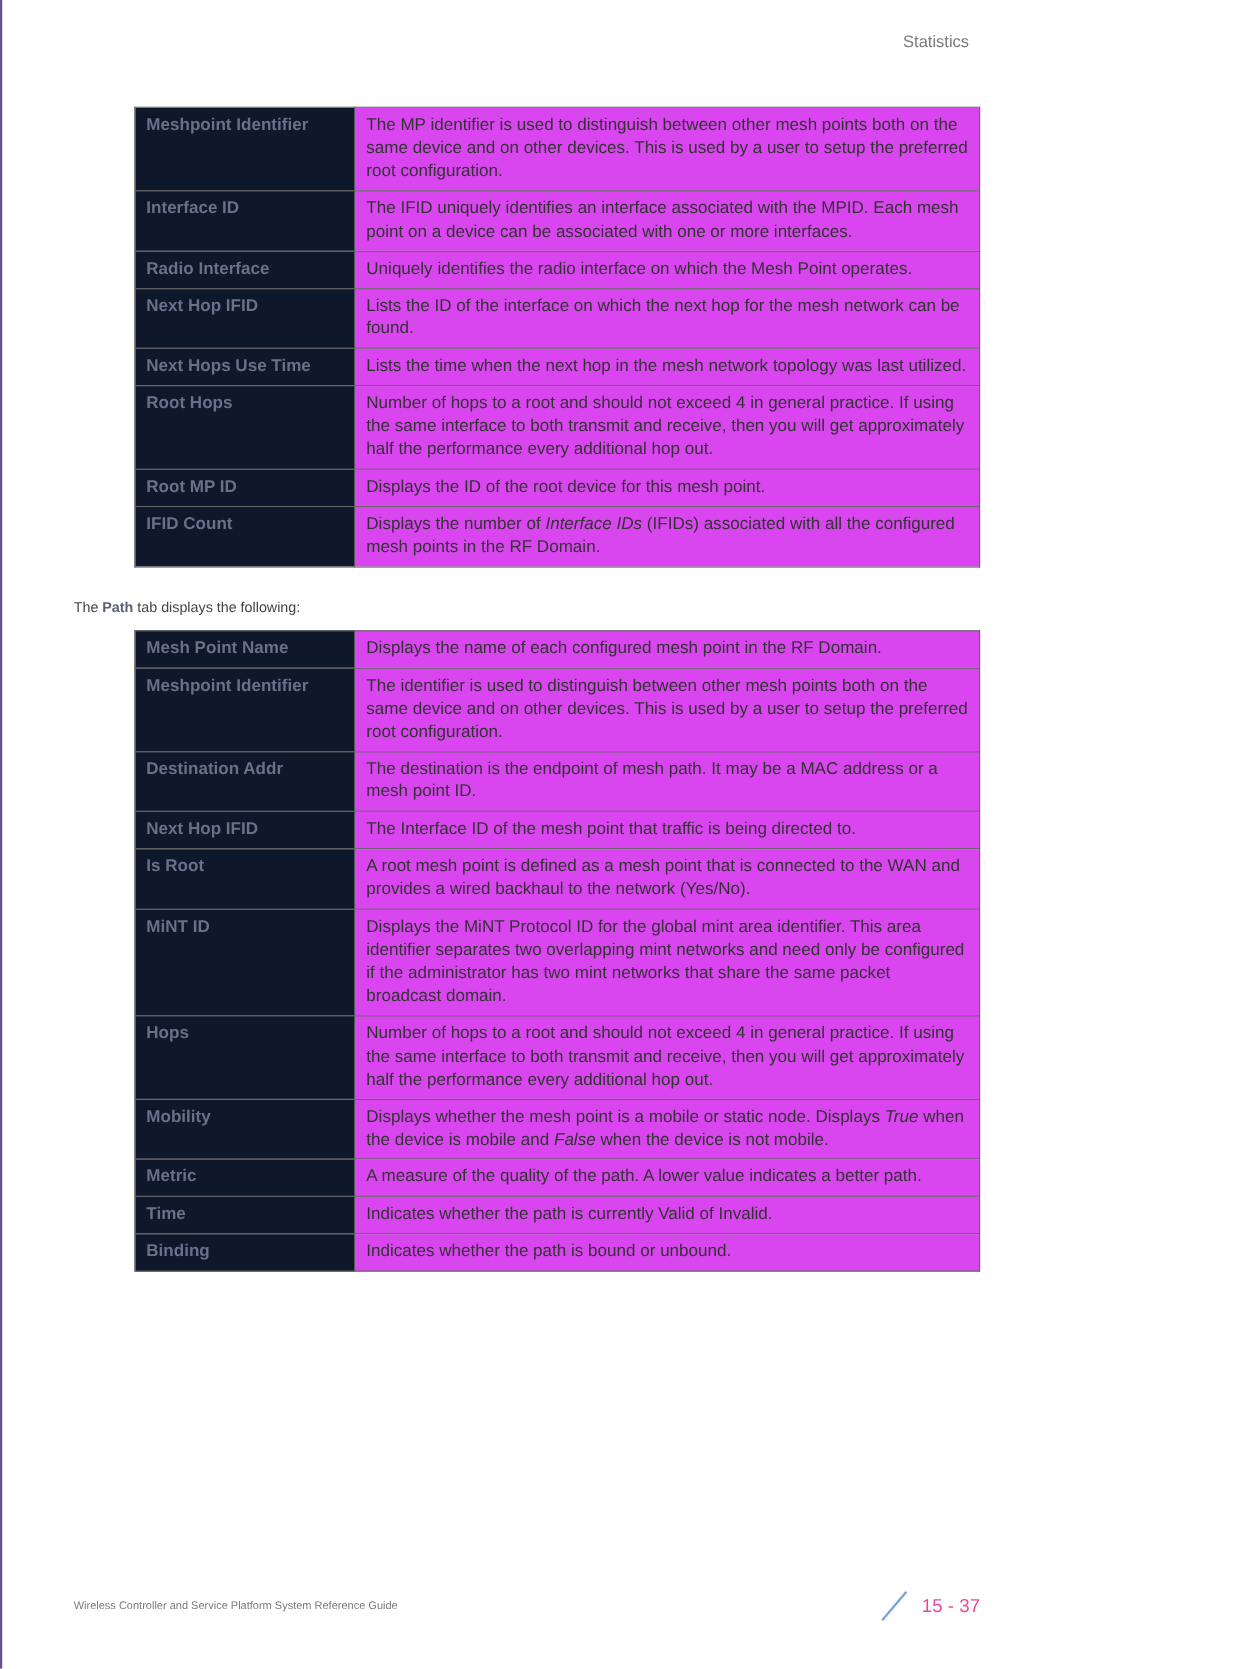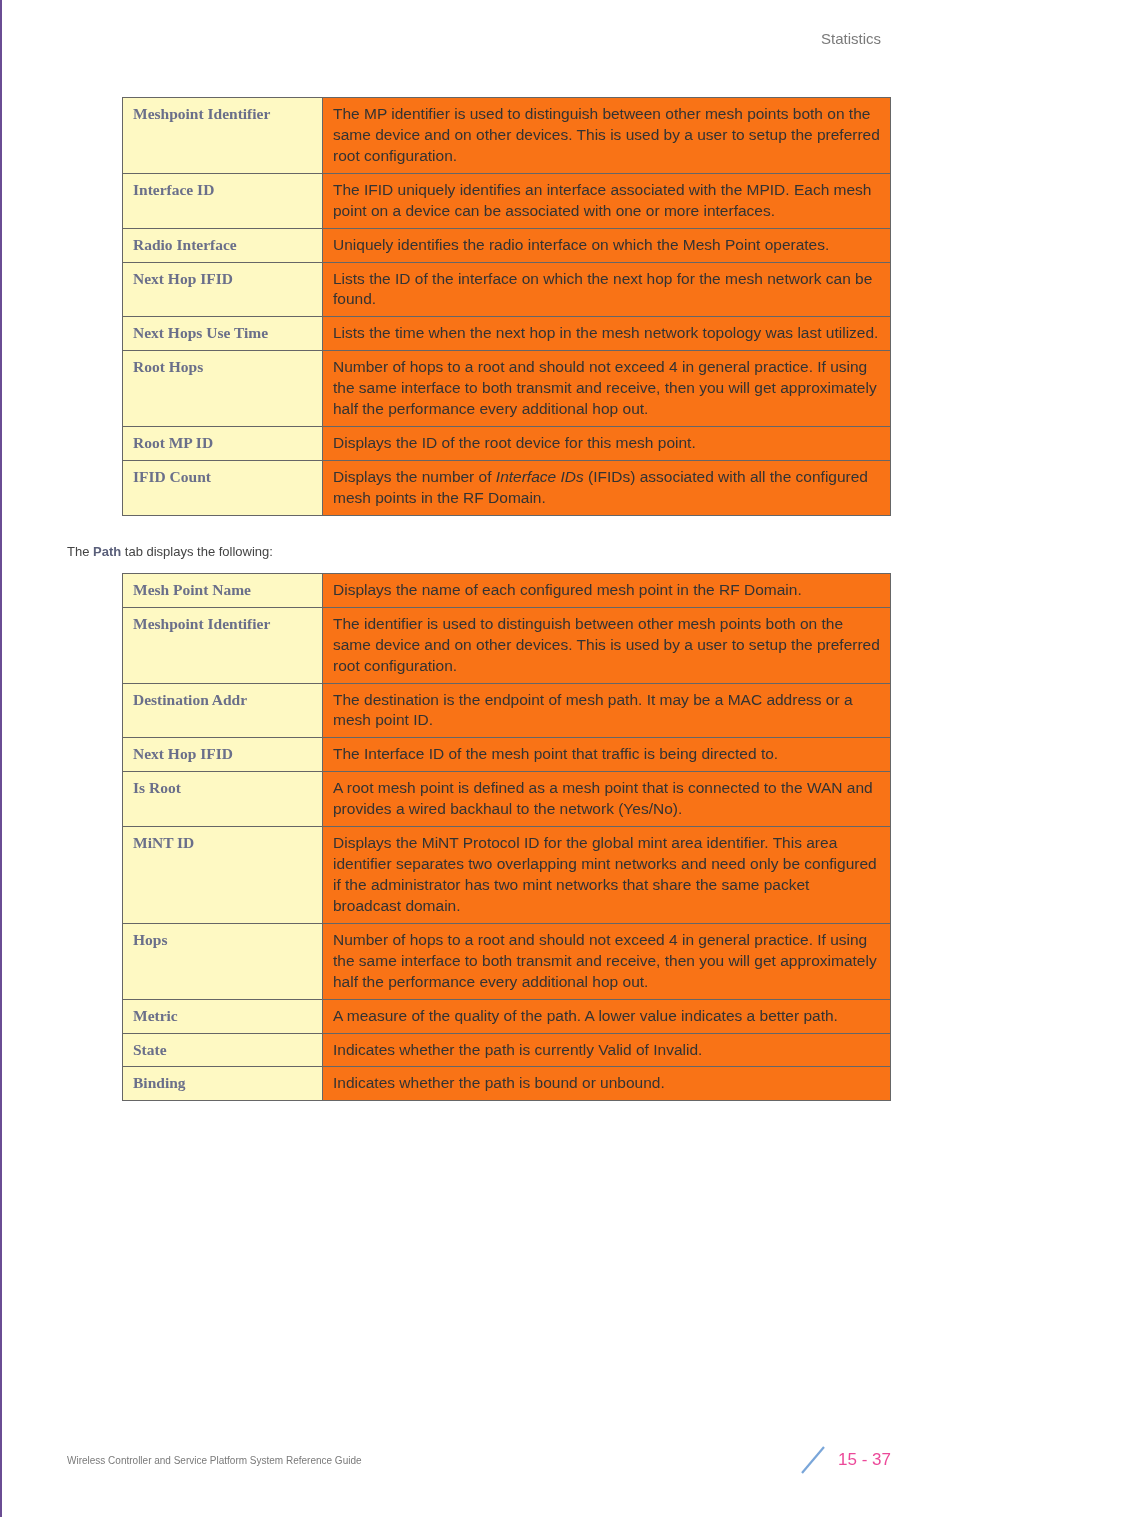--- a/index.html
+++ b/index.html
@@ -3,22 +3,22 @@
 <meta charset="utf-8">
 <style>
   * { margin: 0; padding: 0; box-sizing: border-box; }
   html, body { width: 1125px; height: 1517px; font-family: Arial, Helvetica, sans-serif; color: #333; background: #fff; }
   .page { width: 951px; height: 1517px; position: relative; border-left: 2px solid #6a4c93; padding: 0 60px 0 65px; }
   .header-right { text-align: right; padding: 30px 10px 50px 0; color: #7a7a7a; font-size: 15px; }
   .table-container { margin-left: 55px; margin-right: 0; margin-bottom: 28px; }
   table { border-collapse: collapse; width: 100%; table-layout: fixed; }
   table col.label-col { width: 200px; }
   td { border: 1px solid #666; padding: 6px 10px; font-size: 15.5px; line-height: 1.35; vertical-align: top; }
-  td.label { background: #fef9c3; color: #6a6f8a; font-weight: bold; font-family: Liberation Serif, serif; }
-  td.desc { background: #f97316; color: #333; }
+  td.label { background: #0f172a; color: #6a6f8a; font-weight: bold; }
+  td.desc { background: #d946ef; color: #333; }
   .para { font-size: 13px; color: #444; margin: 18px 0 14px 0; }
   .para .bold { font-weight: bold; color: #5a5f7a; }
   .italic { font-style: italic; }
   .footer { position: absolute; left: 0; right: 0; bottom: 40px; padding: 0 60px 0 65px; display: flex; align-items: center; justify-content: space-between; }
   .footer-left { font-size: 10px; color: #7a7a7a; }
   .footer-right { display: flex; align-items: center; gap: 8px; }
   .page-num { font-size: 17px; color: #ec4899; text-align: right; }
   .slash { width: 34px; height: 34px; }
   .slash line { stroke: #7aa6d9; stroke-width: 2.2; }
 </style>
@@ -105,25 +105,29 @@
         </tr>
         <tr>
           <td class="label">MiNT ID</td>
           <td class="desc">Displays the MiNT Protocol ID for the global mint area identifier. This area identifier separates two overlapping mint networks and need only be configured if the administrator has two mint networks that share the same packet broadcast domain.</td>
         </tr>
         <tr>
           <td class="label">Hops</td>
           <td class="desc">Number of hops to a root and should not exceed 4 in general practice. If using the same interface to both transmit and receive, then you will get approximately half the performance every additional hop out.</td>
         </tr>
         <tr>
+          <td class="label">Mobility</td>
+          <td class="desc"><span>Displays whether the mesh point is a mobile or static node. Displays </span><span class="italic">True</span><span> when the device is mobile and </span><span class="italic">False</span><span> when the device is not mobile.</span></td>
+        </tr>
+        <tr>
           <td class="label">Metric</td>
           <td class="desc">A measure of the quality of the path. A lower value indicates a better path.</td>
         </tr>
         <tr>
-          <td class="label">State</td>
+          <td class="label">Time</td>
           <td class="desc">Indicates whether the path is currently Valid of Invalid.</td>
         </tr>
         <tr>
           <td class="label">Binding</td>
           <td class="desc">Indicates whether the path is bound or unbound.</td>
         </tr>
       </tbody>
     </table>
   </div>
 

